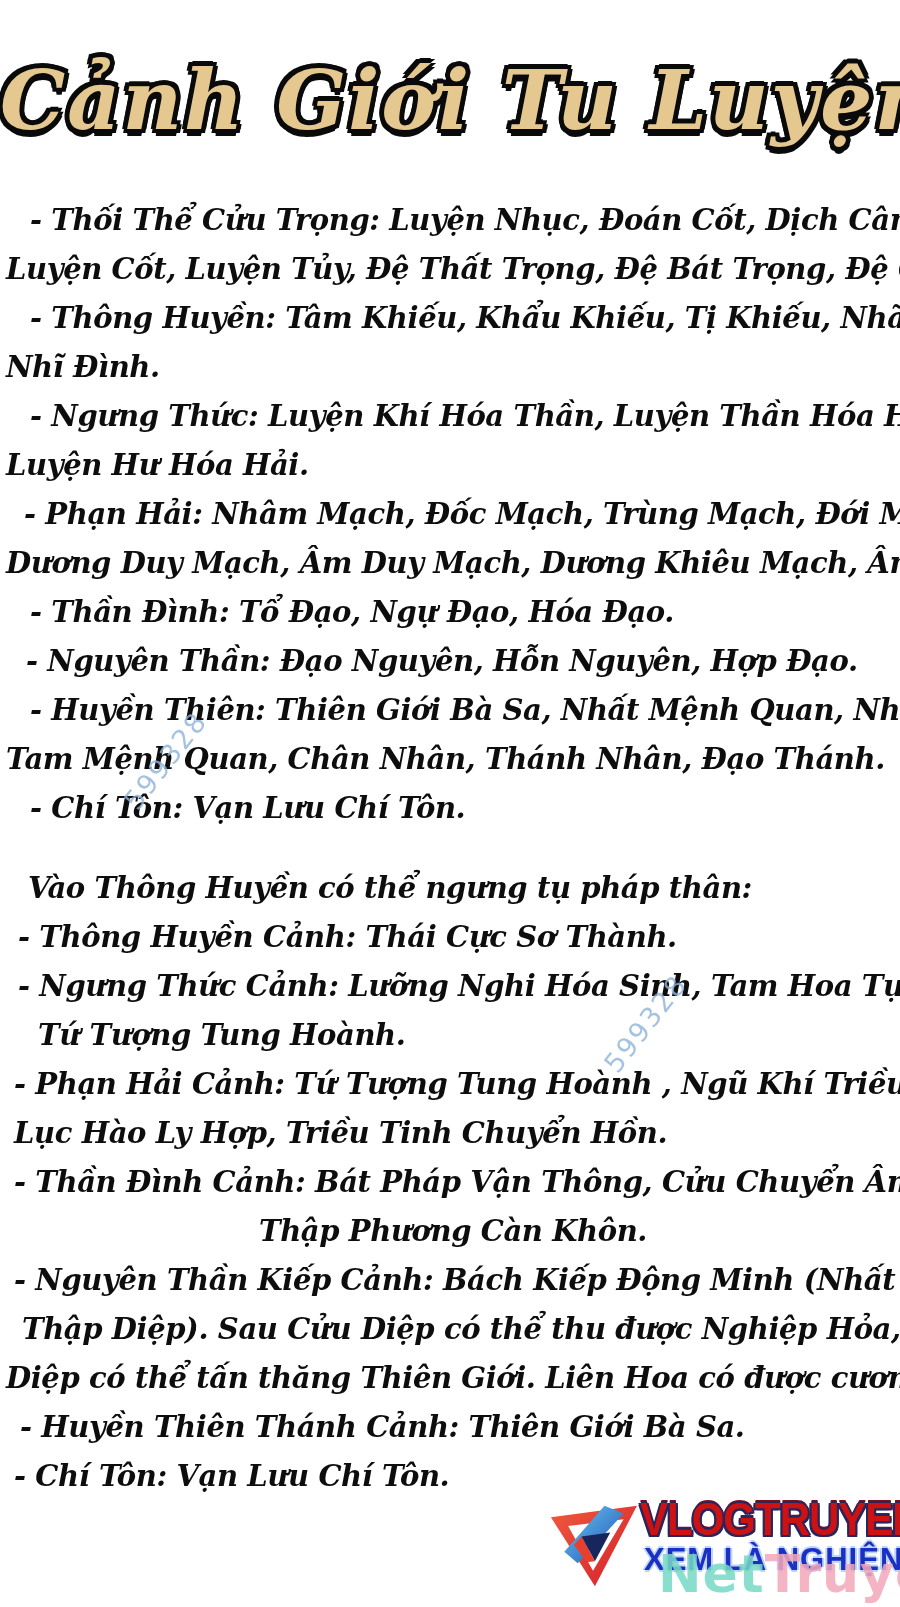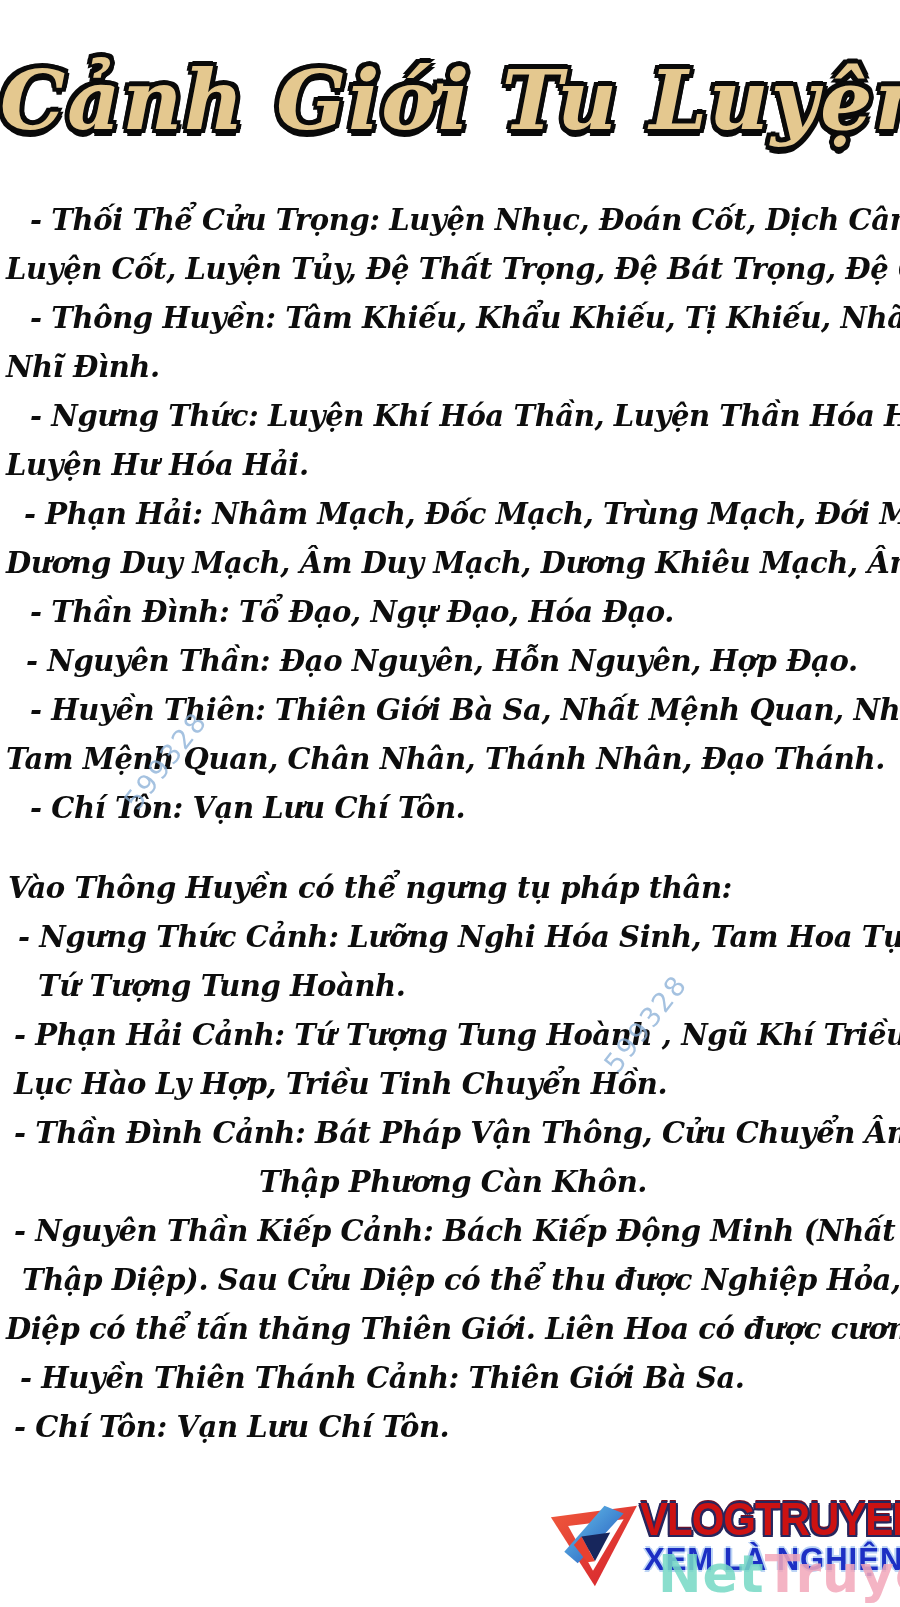--- a/index.html
+++ b/index.html
@@ -121,21 +121,22 @@
       <div class="tline" style="padding-left: 6px;">Nhĩ Đình.</div>
       <div class="tline" style="padding-left: 30px;">- Ngưng Thức:  Luyện Khí Hóa Thần, Luyện Thần Hóa Hư,</div>
       <div class="tline" style="padding-left: 6px;">Luyện Hư Hóa Hải.</div>
       <div class="tline" style="padding-left: 24px;">- Phạn Hải:  Nhâm Mạch, Đốc Mạch,  Trùng Mạch, Đới Mạch,</div>
       <div class="tline" style="padding-left: 6px;">Dương Duy Mạch, Âm Duy Mạch, Dương Khiêu Mạch, Âm Khiêu Mạch.</div>
       <div class="tline" style="padding-left: 30px;">- Thần Đình:  Tổ Đạo, Ngự Đạo, Hóa Đạo.</div>
       <div class="tline" style="padding-left: 26px;">- Nguyên Thần: Đạo Nguyên, Hỗn Nguyên, Hợp Đạo.</div>
       <div class="tline" style="padding-left: 30px;">- Huyền Thiên:  Thiên Giới Bà Sa, Nhất Mệnh Quan, Nhị Mệnh Quan,</div>
       <div class="tline" style="padding-left: 6px;">Tam Mệnh Quan, Chân Nhân, Thánh Nhân, Đạo Thánh.</div>
       <div class="tline" style="padding-left: 30px;">- Chí Tôn: Vạn Lưu Chí Tôn.</div>
-      <div class="tline gap" style="padding-left: 8px; margin-top: 31px;">Vào Thông Huyền có thể ngưng tụ pháp thân:</div>
+      <div class="tline gap" style="padding-left: 28px; margin-top: 31px;">Vào Thông Huyền có thể ngưng tụ pháp thân:</div>
+      <div class="tline" style="padding-left: 18px;">- Thông Huyền Cảnh:  Thái Cực Sơ Thành.</div>
       <div class="tline" style="padding-left: 18px;">- Ngưng Thức Cảnh: Lưỡng Nghi Hóa Sinh, Tam Hoa Tụ Đỉnh,</div>
       <div class="tline" style="padding-left: 14px; margin-left: 24px;">Tứ Tượng Tung Hoành.</div>
       <div class="tline" style="padding-left: 14px;">- Phạn Hải Cảnh:  Tứ Tượng Tung Hoành , Ngũ Khí Triều Nguyên,</div>
       <div class="tline" style="padding-left: 14px;">Lục Hào Ly Hợp,  Triều Tinh Chuyển Hồn.</div>
       <div class="tline" style="padding-left: 14px;">- Thần Đình Cảnh: Bát Pháp Vận Thông, Cửu Chuyển Âm Dương,</div>
       <div class="tline" style="padding-left: 6px; text-align: center;">Thập Phương Càn Khôn.</div>
       <div class="tline" style="padding-left: 14px;">- Nguyên Thần Kiếp Cảnh: Bách Kiếp Động Minh (Nhất Diệp đến</div>
       <div class="tline" style="padding-left: 22px;">Thập Diệp). Sau Cửu Diệp có thể thu được Nghiệp Hỏa, sau Thập</div>
       <div class="tline" style="padding-left: 6px;">Diệp có thể tấn thăng Thiên Giới. Liên Hoa có được cương khí hộ thể.</div>
       <div class="tline" style="padding-left: 20px;">- Huyền Thiên Thánh Cảnh: Thiên Giới Bà Sa.</div>

